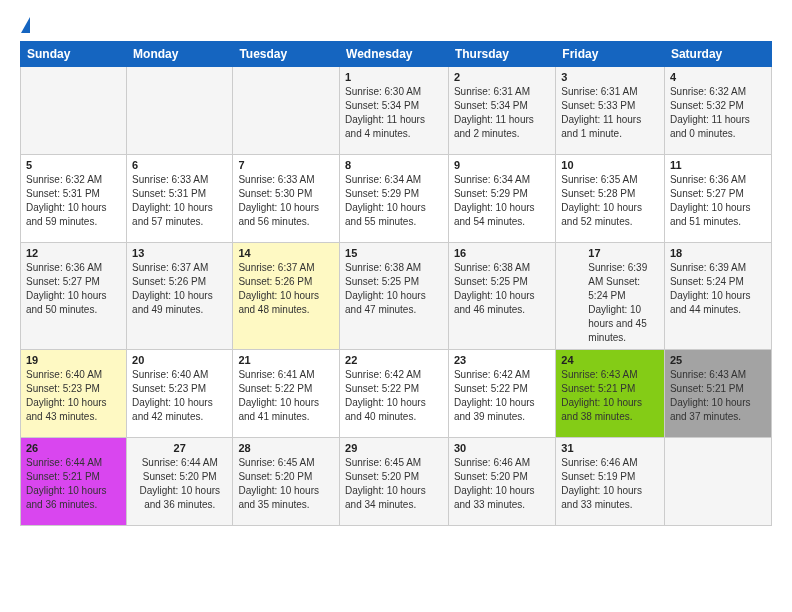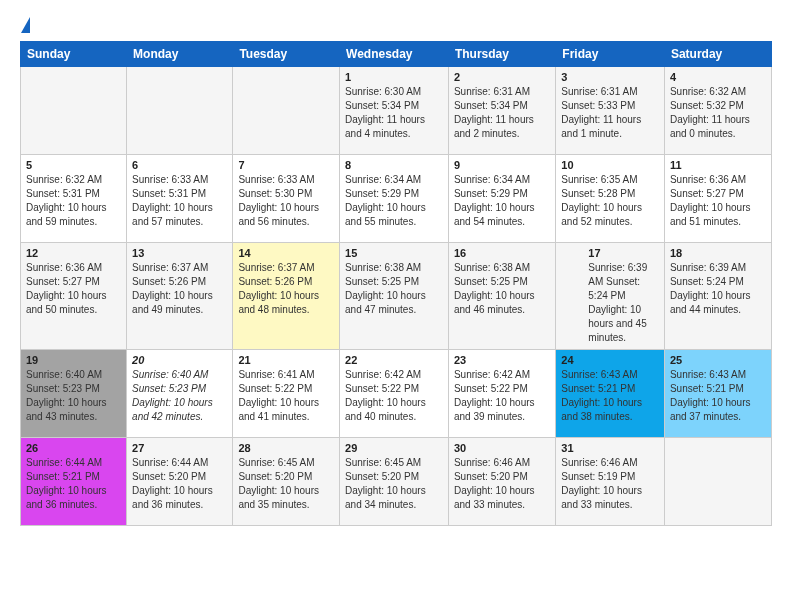--- a/index.html
+++ b/index.html
@@ -253,28 +253,28 @@
           </td>
           <td style="background: rgb(245, 245, 245);">
             <span class="day-num">18</span>
             <div class="day-info">Sunrise: 6:39 AM
 Sunset: 5:24 PM
 Daylight: 10 hours
 and 44 minutes.</div>
           </td>
         </tr>
         <tr>
-          <td style="background: #a3a3a3;">
+          <td style="background: #fef9c3;">
             <span class="day-num">19</span>
             <div class="day-info">Sunrise: 6:40 AM
 Sunset: 5:23 PM
 Daylight: 10 hours
 and 43 minutes.</div>
           </td>
-          <td style="background: rgb(255, 255, 255); font-style: italic;">
+          <td style="background: rgb(255, 255, 255);">
             <span class="day-num">20</span>
             <div class="day-info">Sunrise: 6:40 AM
 Sunset: 5:23 PM
 Daylight: 10 hours
 and 42 minutes.</div>
           </td>
           <td style="background: rgb(255, 255, 255);">
             <span class="day-num">21</span>
             <div class="day-info">Sunrise: 6:41 AM
 Sunset: 5:22 PM
@@ -288,44 +288,44 @@
 Daylight: 10 hours
 and 40 minutes.</div>
           </td>
           <td style="background: rgb(255, 255, 255); margin-left: 12px;">
             <span class="day-num">23</span>
             <div class="day-info">Sunrise: 6:42 AM
 Sunset: 5:22 PM
 Daylight: 10 hours
 and 39 minutes.</div>
           </td>
-          <td style="background: #0ea5e9;">
+          <td style="background: #84cc16;">
             <span class="day-num">24</span>
             <div class="day-info">Sunrise: 6:43 AM
 Sunset: 5:21 PM
 Daylight: 10 hours
 and 38 minutes.</div>
           </td>
-          <td style="background: #7dd3fc;">
+          <td style="background: #a3a3a3;">
             <span class="day-num">25</span>
             <div class="day-info">Sunrise: 6:43 AM
 Sunset: 5:21 PM
 Daylight: 10 hours
 and 37 minutes.</div>
           </td>
         </tr>
         <tr>
           <td style="background: #d946ef; margin-left: 30px;">
             <span class="day-num">26</span>
             <div class="day-info">Sunrise: 6:44 AM
 Sunset: 5:21 PM
 Daylight: 10 hours
 and 36 minutes.</div>
           </td>
-          <td style="background: rgb(245, 245, 245);">
+          <td style="background: rgb(245, 245, 245); text-align: center;">
             <span class="day-num">27</span>
             <div class="day-info">Sunrise: 6:44 AM
 Sunset: 5:20 PM
 Daylight: 10 hours
 and 36 minutes.</div>
           </td>
           <td style="background: rgb(245, 245, 245);">
             <span class="day-num">28</span>
             <div class="day-info">Sunrise: 6:45 AM
 Sunset: 5:20 PM

